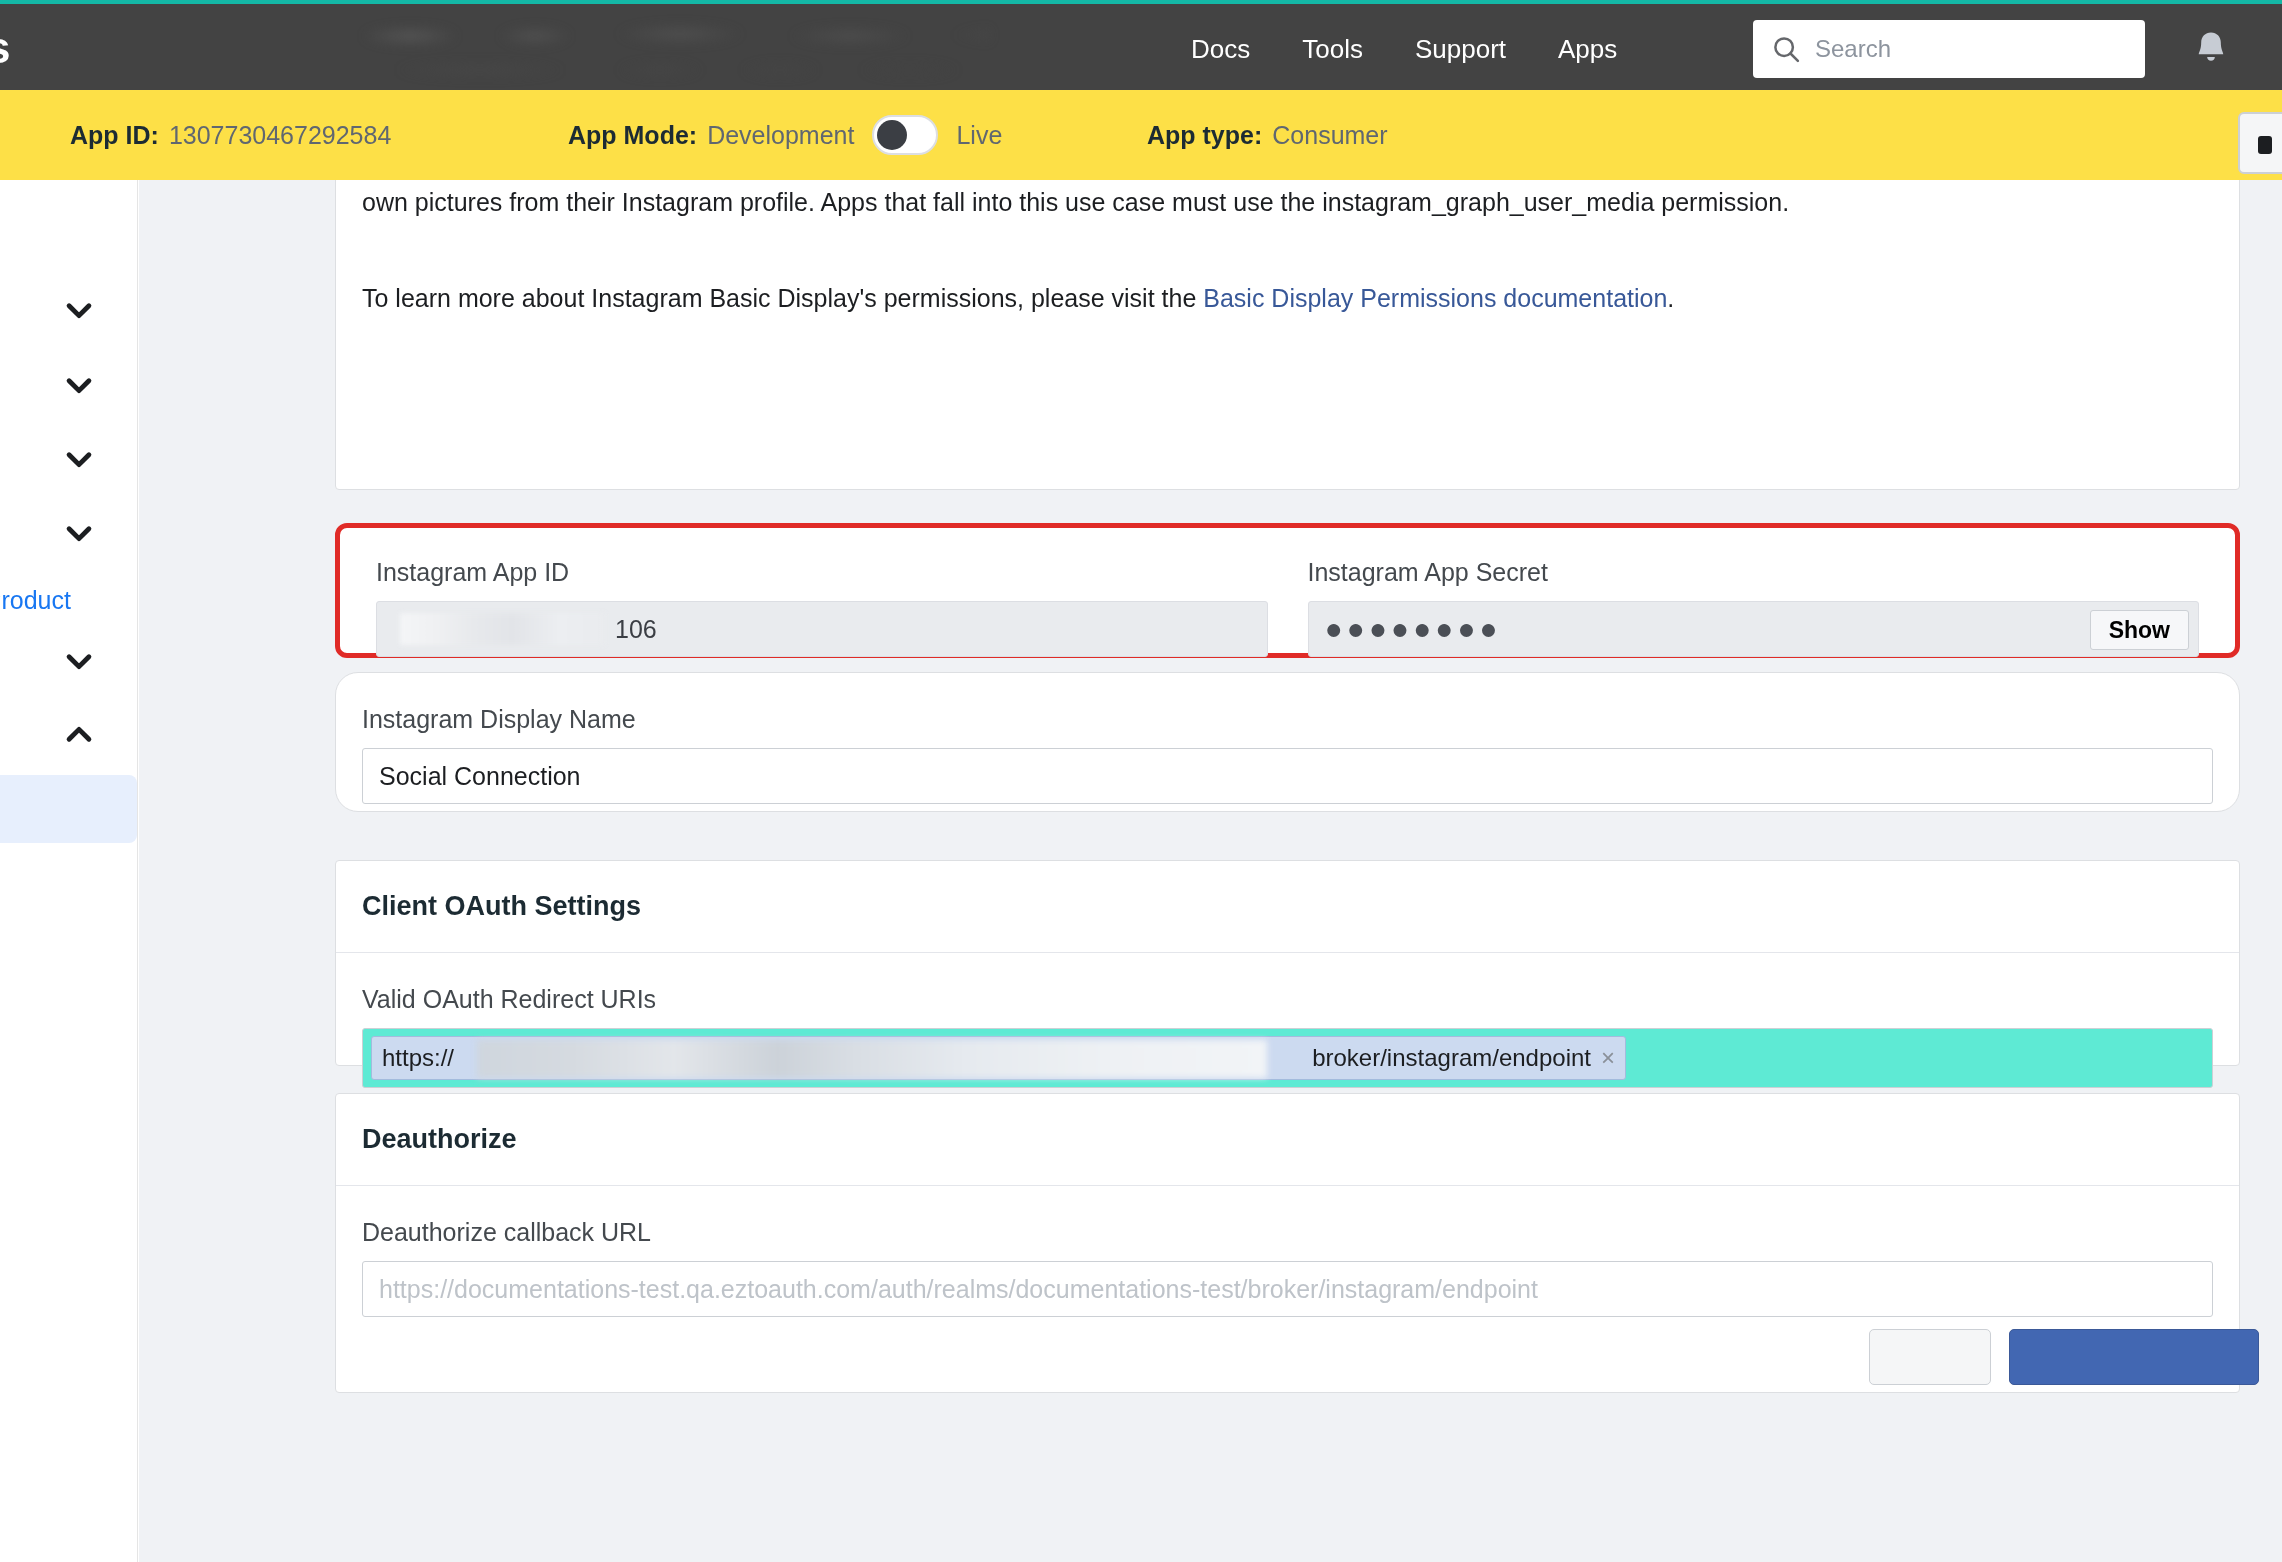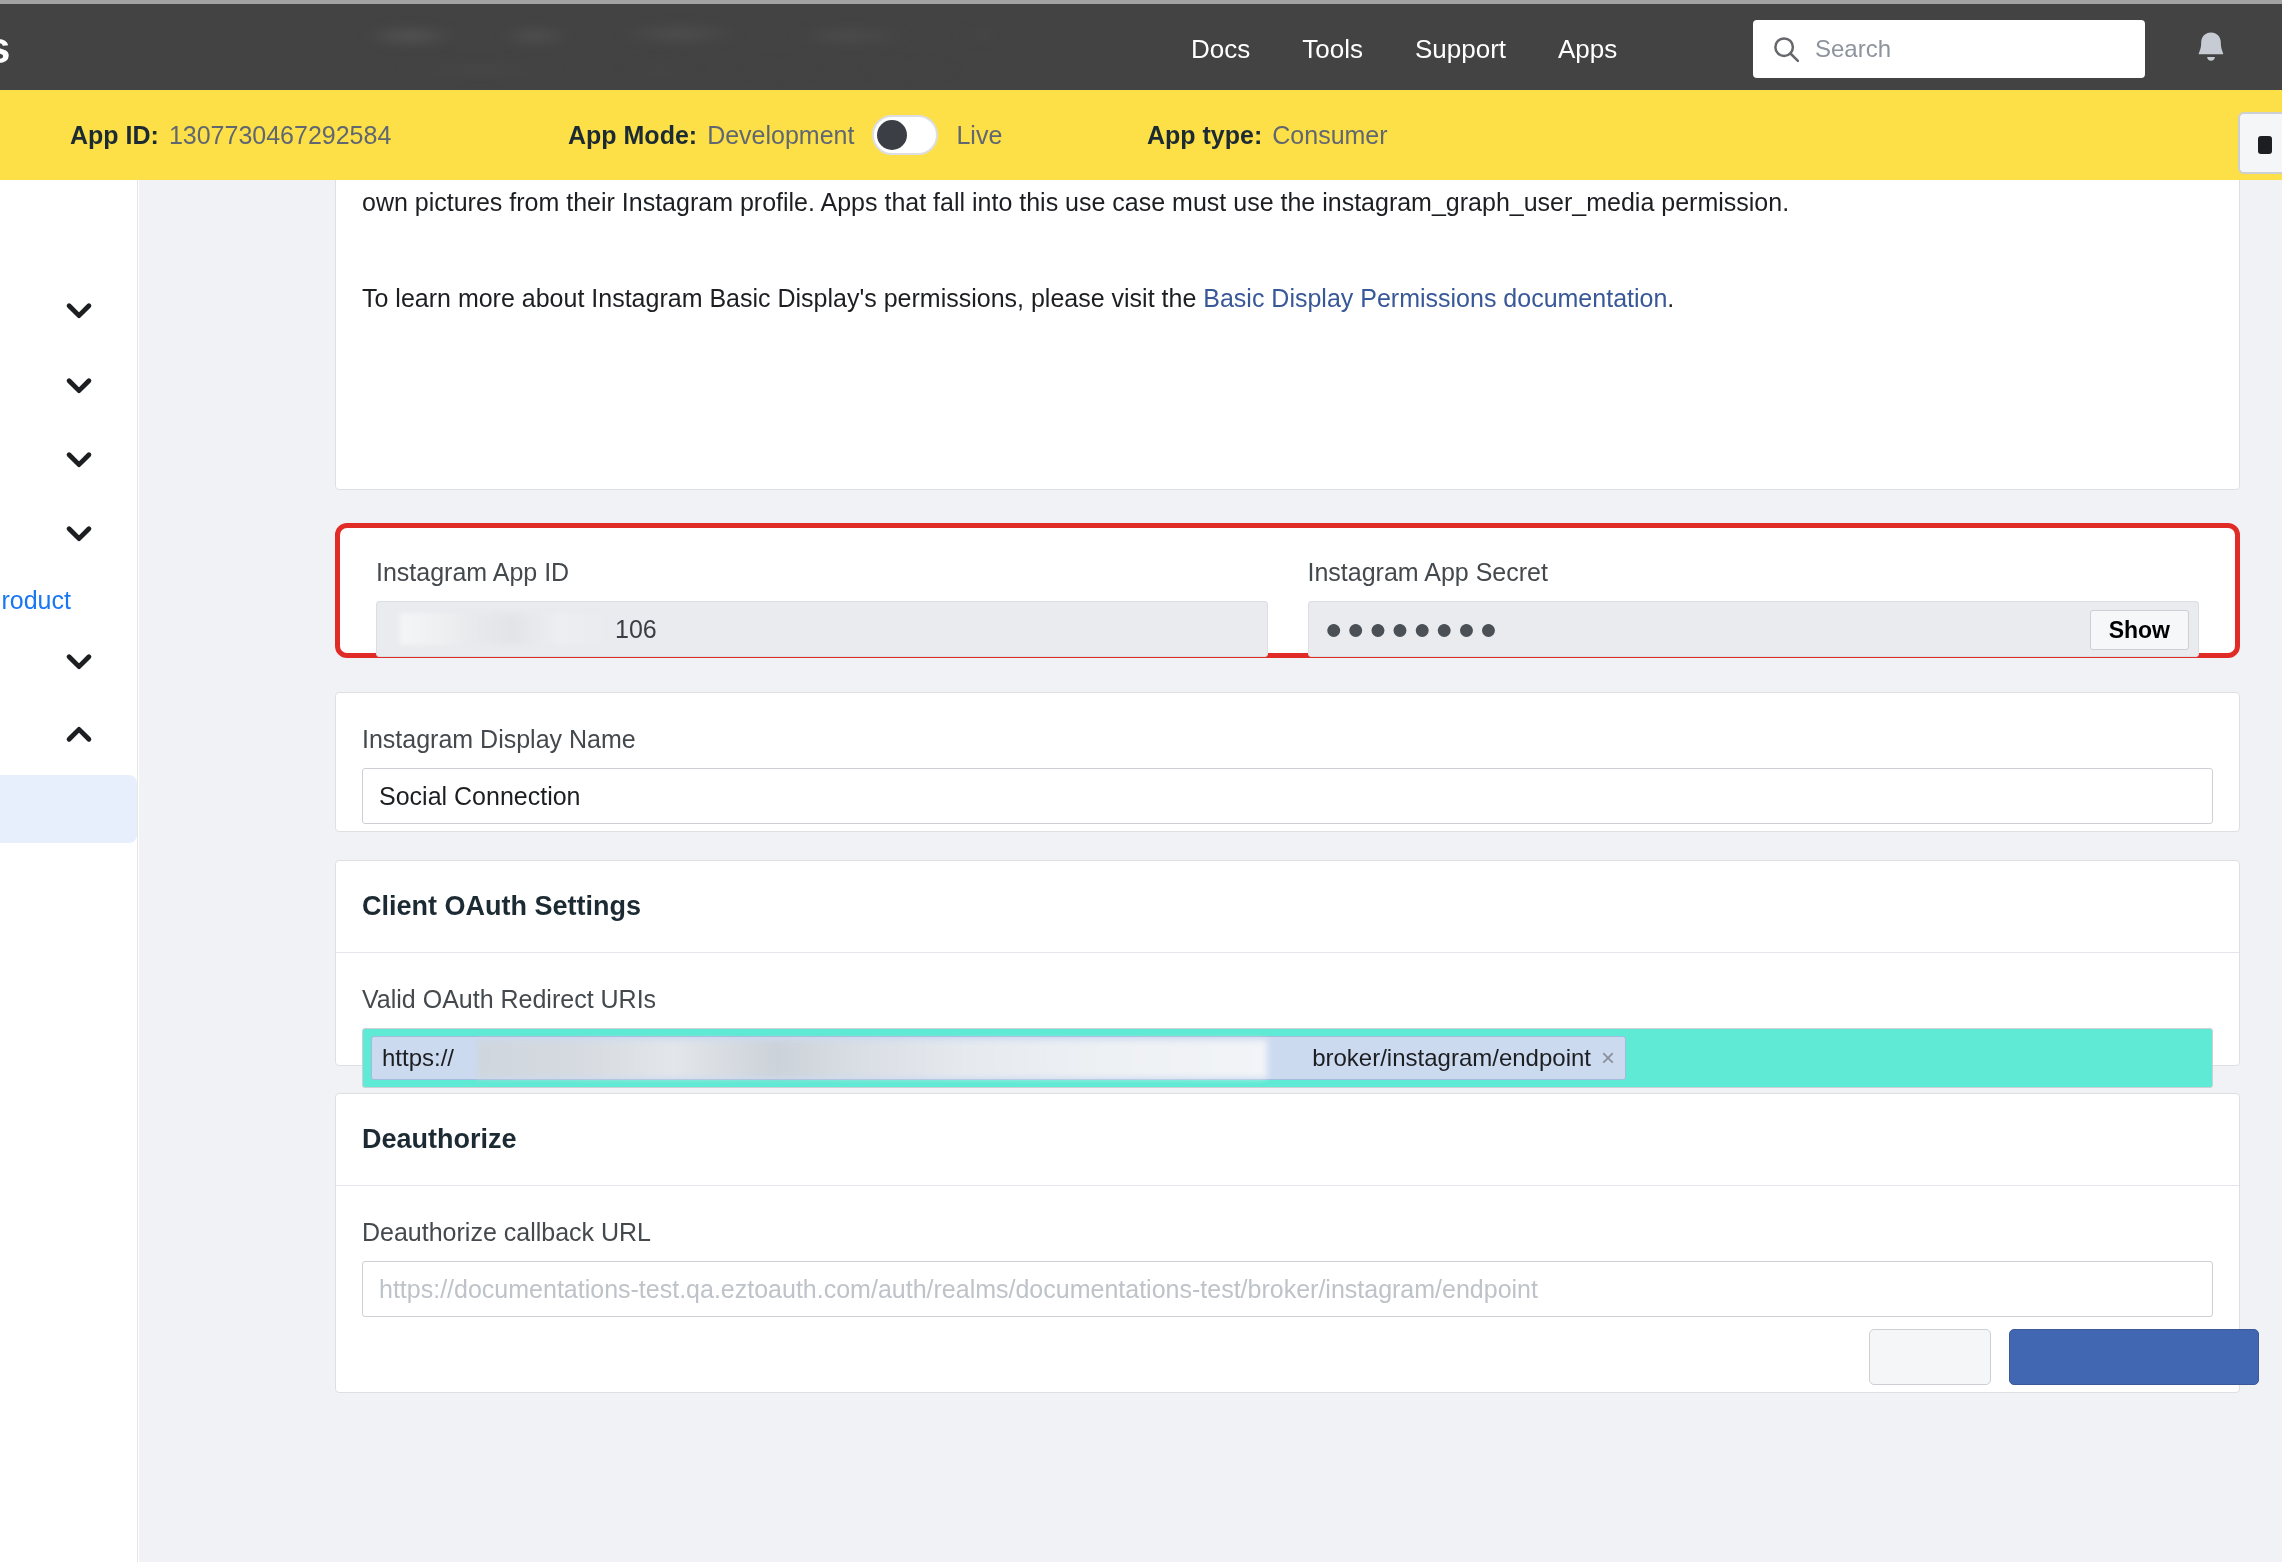--- a/index.html
+++ b/index.html
@@ -10,21 +10,21 @@
     background: #ffffff;
     font-family: "Liberation Sans", sans-serif;
     -webkit-font-smoothing: antialiased;
   }
 
   
   .topbar {
     position: absolute; top: 0; left: 0;
     width: 2282px; height: 90px;
     background: #434343;
-    border-top: 4px solid #a3a3a3;
+    border-top: 4px solid #14b8a6;
     display: flex; align-items: center;
   }
   .brand-logo {
     position: absolute; left: -14px; top: 22px;
     font-size: 44px; font-weight: 700; color: #ffffff;
     letter-spacing: -0.5px; line-height: 1;
   }
   .brand-blur {
     position: absolute; left: 350px; top: 8px;
     width: 640px; height: 72px;
@@ -314,21 +314,21 @@
               <div class="inp inp-ro" style="padding-right:130px;">
                 <span class="secret-dots">●●●●●●●●</span>
               </div>
               <button class="show-btn">Show</button>
             </div>
           </div>
         </div>
       </div>
     </div>
 
-    <div class="card" style="top:512px; height:140px;">
+    <div class="card" style="top:492px; height:140px;border-radius:23px;">
       <div class="card-body" style="padding:32px 26px;">
         <div class="lbl">Instagram Display Name</div>
         <input class="inp" type="text" value="Social Connection" style="">
       </div>
     </div>
 
     <div class="card" style="top:680px; height:206px;">
       <div class="card-head">Client OAuth Settings</div>
       <div class="card-body" style="padding:32px 26px;">
         <div class="lbl">Valid OAuth Redirect URIs</div>

